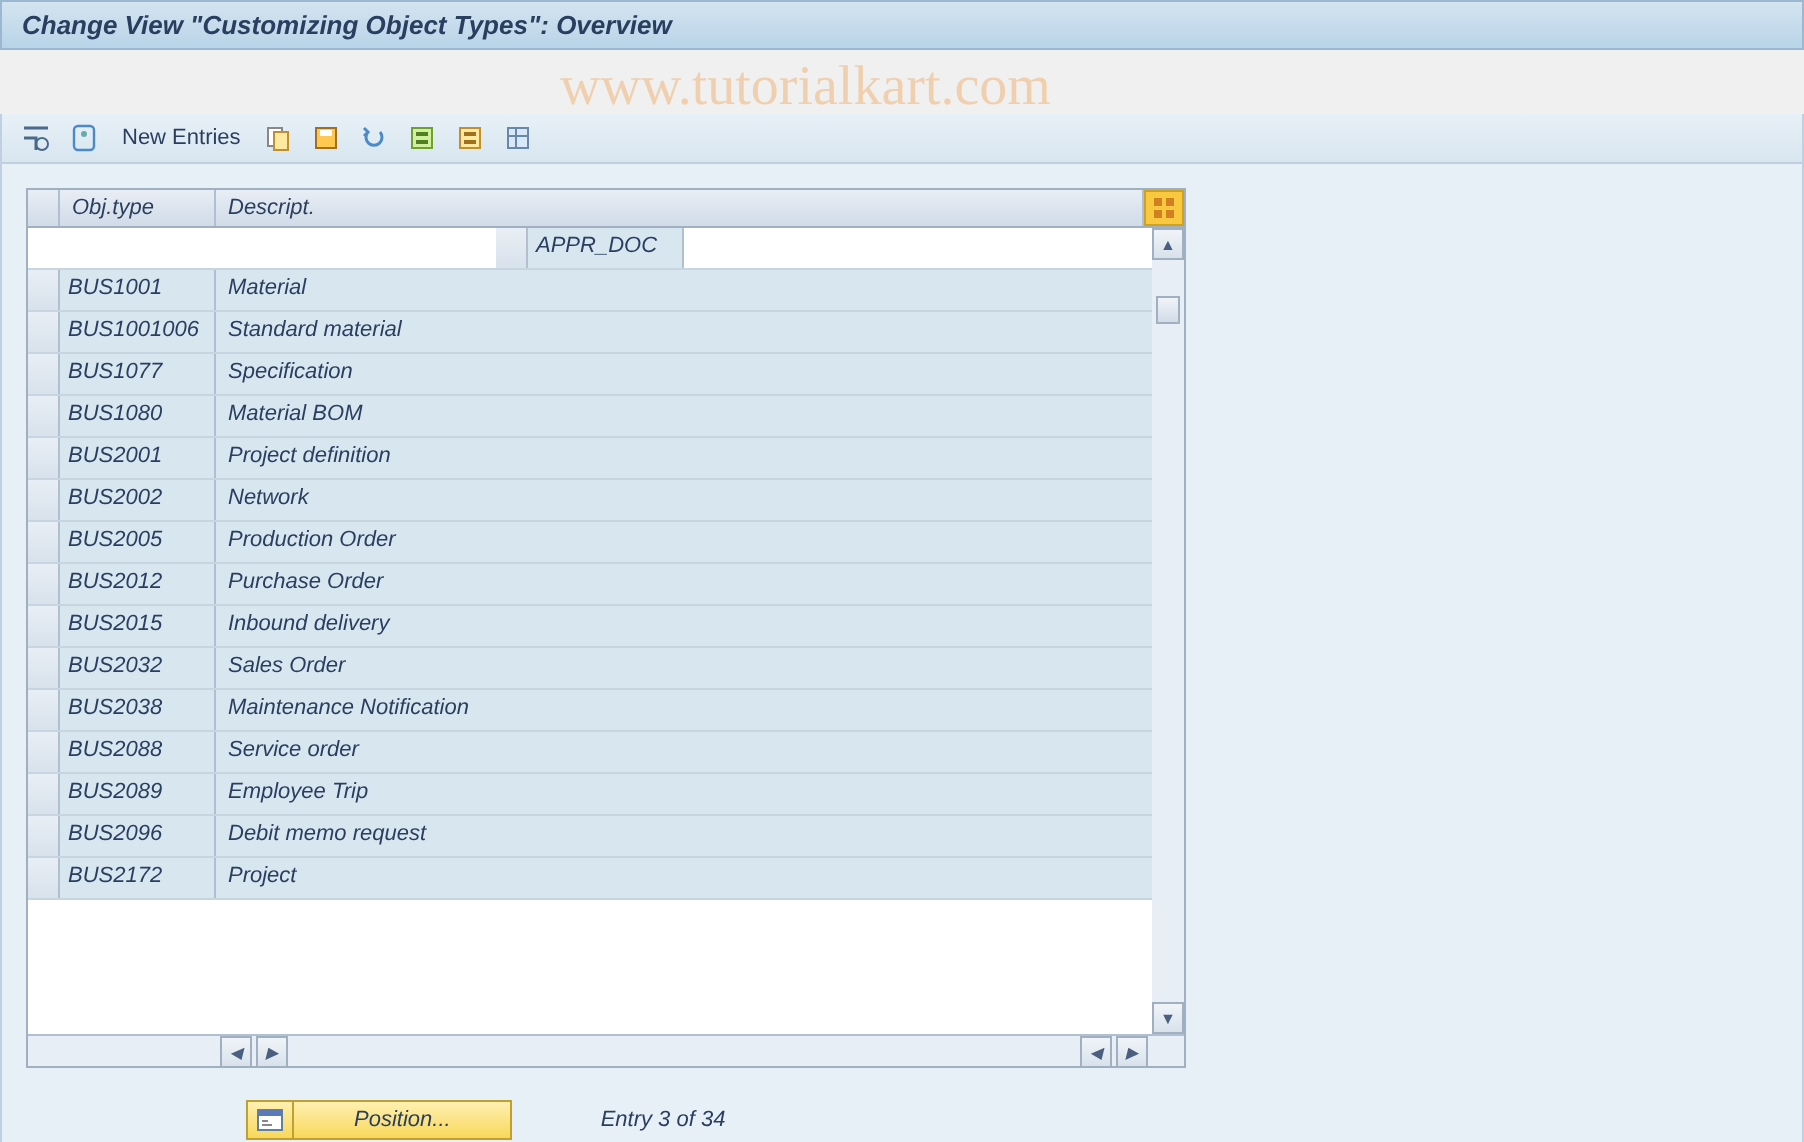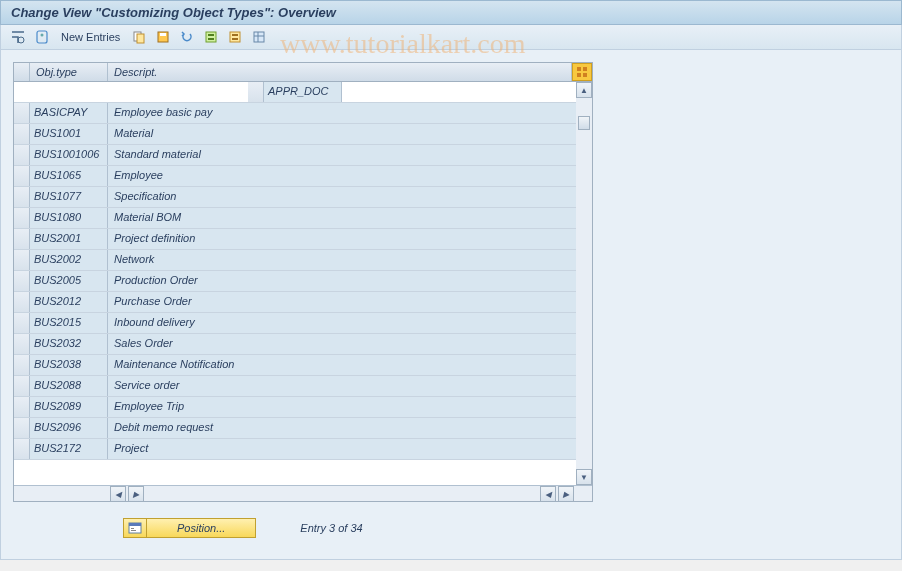--- a/index.html
+++ b/index.html
@@ -23,20 +23,21 @@
       color: #2a3f5f;
     }
     .toolbar {
       background: linear-gradient(#e8f0f7, #d8e6f0);
       border: 1px solid #c0d0e0;
       border-top: none;
       padding: 3px 8px;
       display: flex;
       align-items: center;
       gap: 6px;
+      margin-top: 32px;
     }
     .tool-icon {
       width: 18px;
       height: 18px;
       display: inline-flex;
       align-items: center;
       justify-content: center;
       cursor: pointer;
       border: 1px solid transparent;
     }
@@ -288,40 +289,28 @@
     </div>
     <div class="table-body">
       <div id="rows-container">
           <div class="table-row">
             <div class="td-sel"></div>
             <div class="td-obj">APPR_DOC</div>
             <div style="width:16px"></div>
           </div>
           <div class="table-row">
             <div class="td-sel"></div>
-            <div class="td-obj">BASICPAY</div>
-            <div class="td-desc">Employee basic pay</div>
-            <div style="width:16px"></div>
-          </div>
-          <div class="table-row">
-            <div class="td-sel"></div>
             <div class="td-obj">BUS1001</div>
             <div class="td-desc">Material</div>
             <div style="width:16px"></div>
           </div>
           <div class="table-row">
             <div class="td-sel"></div>
             <div class="td-obj">BUS1001006</div>
             <div class="td-desc">Standard material</div>
-            <div style="width:16px"></div>
-          </div>
-          <div class="table-row">
-            <div class="td-sel"></div>
-            <div class="td-obj">BUS1065</div>
-            <div class="td-desc">Employee</div>
             <div style="width:16px"></div>
           </div>
           <div class="table-row">
             <div class="td-sel"></div>
             <div class="td-obj">BUS1077</div>
             <div class="td-desc">Specification</div>
             <div style="width:16px"></div>
           </div>
           <div class="table-row">
             <div class="td-sel"></div>

